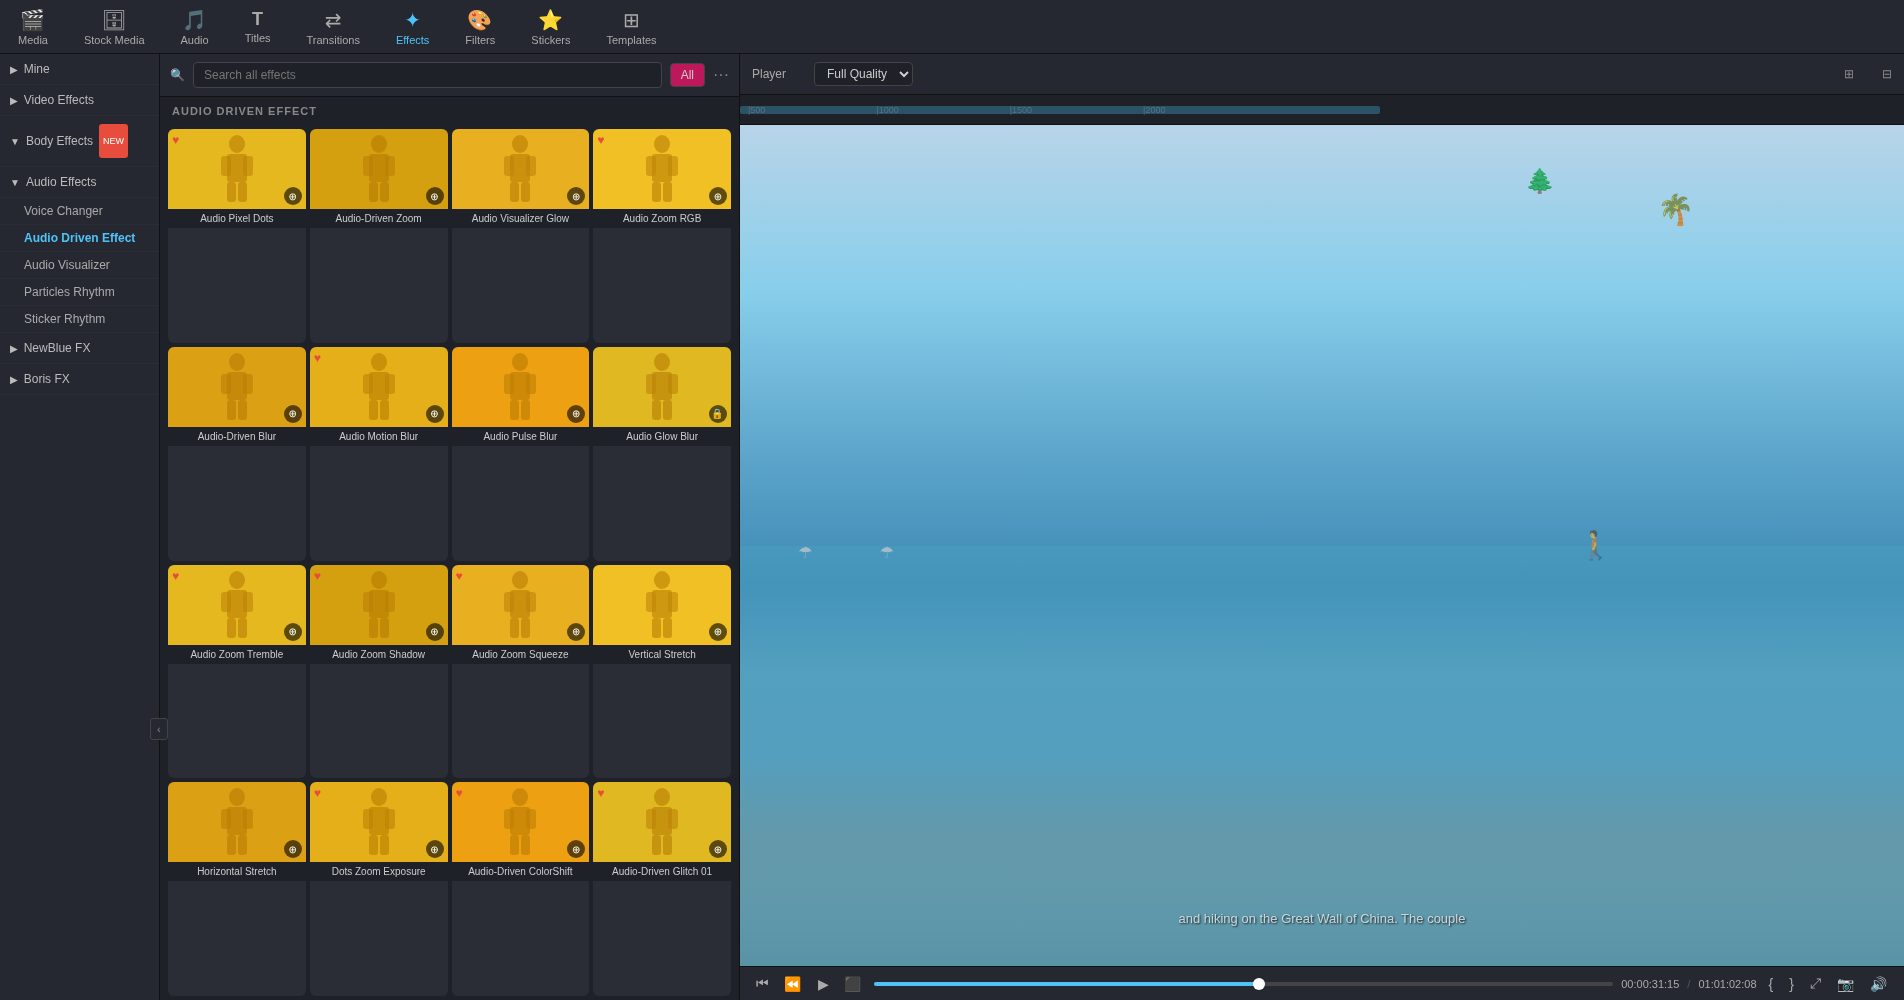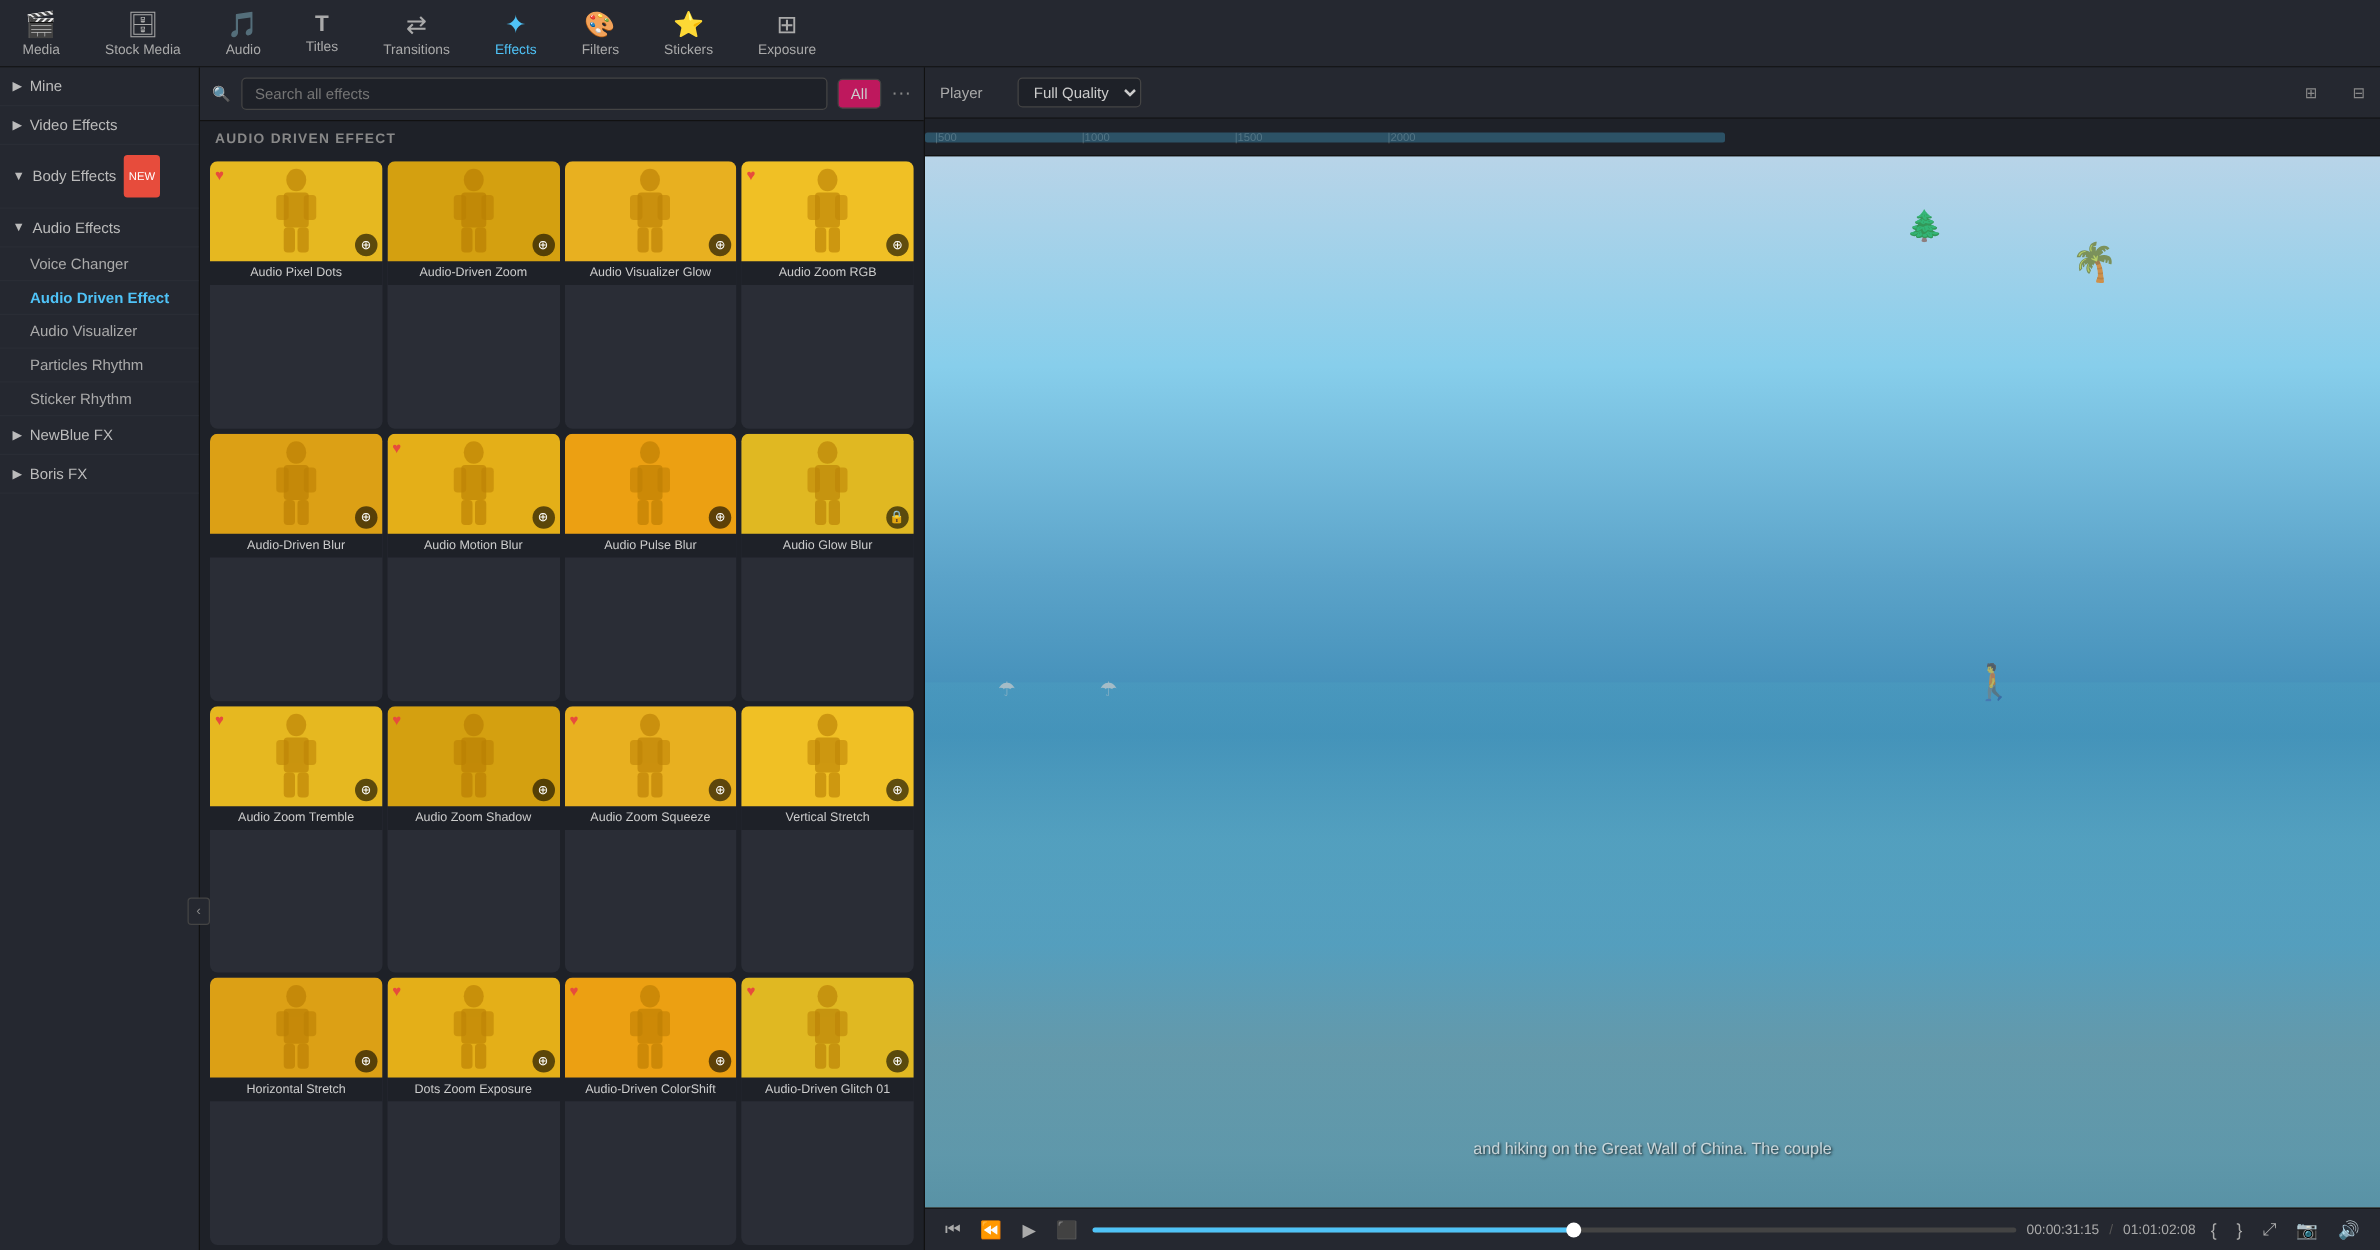--- a/index.html
+++ b/index.html
@@ -181,21 +181,21 @@
   <div class="toolbar-item">
     <span class="toolbar-icon">🎨</span>
     <span>Filters</span>
   </div>
   <div class="toolbar-item">
     <span class="toolbar-icon">⭐</span>
     <span>Stickers</span>
   </div>
   <div class="toolbar-item">
     <span class="toolbar-icon">⊞</span>
-    <span>Exposure</span>
+    <span>Templates</span>
   </div>
 </div>
 
 <div class="main-layout">
 
   <div class="left-sidebar">
     <div class="sidebar-section-header">
       <span class="chevron">▶</span>
       <span>Mine</span>
     </div>
@@ -515,21 +515,21 @@
       <select class="quality-select">
         <option>Full Quality</option>
         <option>1/2 Quality</option>
         <option>1/4 Quality</option>
       </select>
       <span style="color:#888;margin-left:auto;">⊞</span>
       <span style="color:#888;">⊟</span>
     </div>
 
     <div class="timeline-minimap">
-      <div style="position:absolute;left:0;right:0;display:flex;align-items:center;padding:0 8px;gap:0;overflow:hidden;">
+      <div style="position:absolute;left:0;right:0;display:flex;align-items:center;padding:0 8px;gap:11px;overflow:hidden;">
         <span style="font-size:9px;color:#555;margin-right:100px;">|500</span>
         <span style="font-size:9px;color:#555;margin-right:100px;">|1000</span>
         <span style="font-size:9px;color:#555;margin-right:100px;">|1500</span>
         <span style="font-size:9px;color:#555;">|2000</span>
       </div>
       <div class="minimap-bar" style="left:0;width:55%;background:#4fc3f7;opacity:0.3;height:8px;"></div>
     </div>
 
     <div class="player-video">
 

